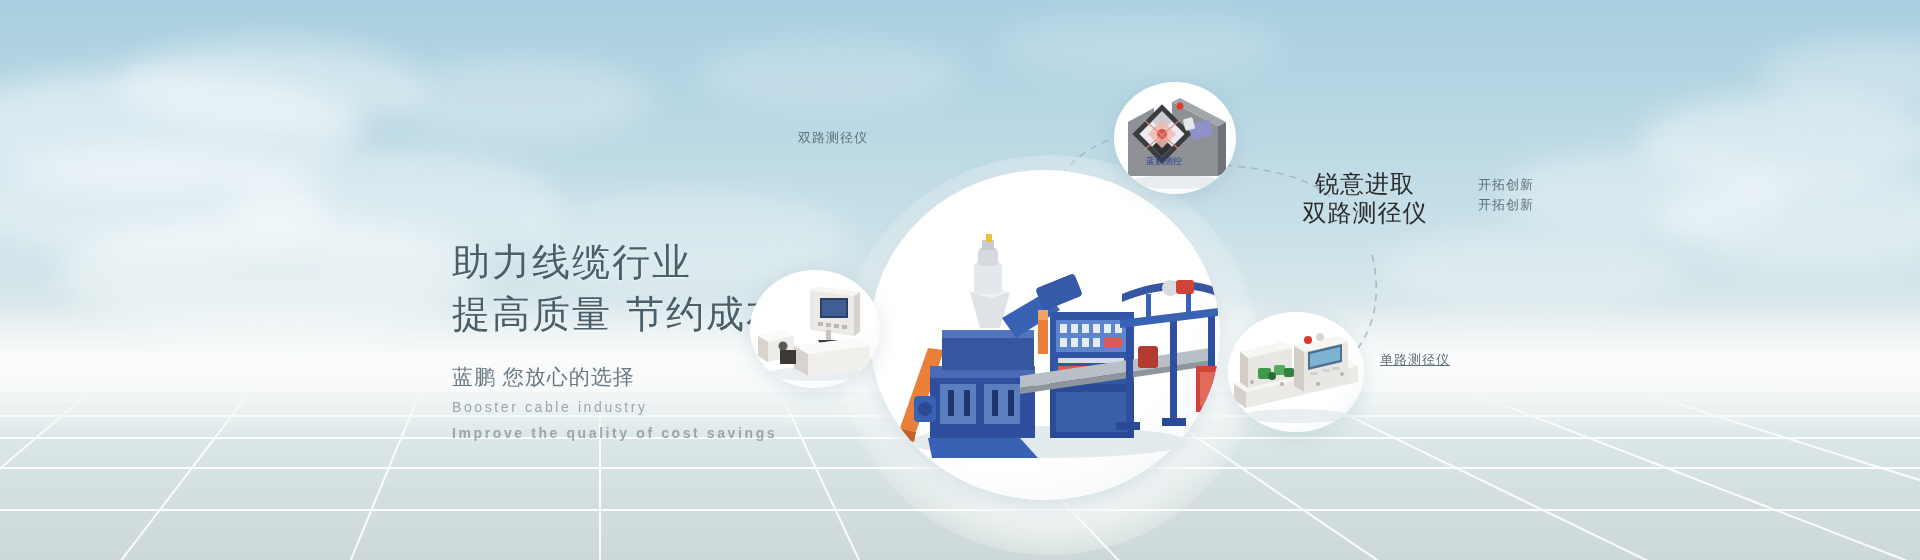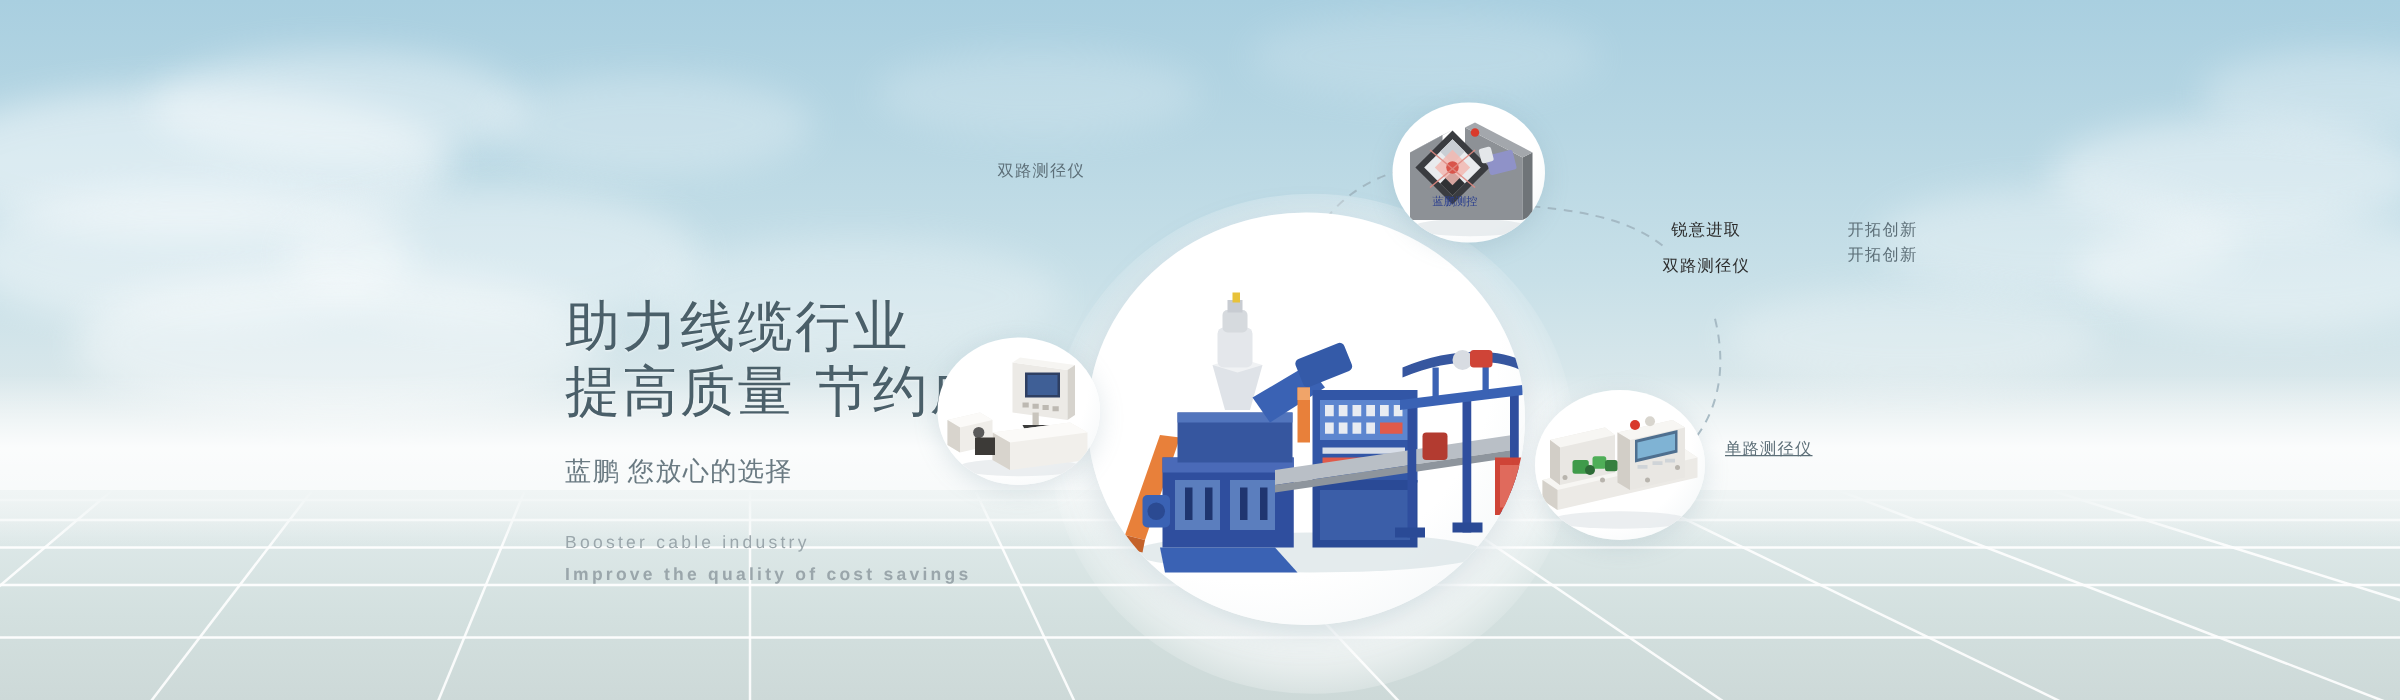--- a/index.html
+++ b/index.html
@@ -30,30 +30,30 @@
   }
   #floor svg{position:absolute;left:0;top:0;}
   #floorfade{
     position:absolute;left:0;right:0;top:0;height:46px;
     background:linear-gradient(180deg,rgba(240,245,245,1) 0%,rgba(240,245,245,0) 100%);
   }
 
   
   #copy{position:absolute;left:452px;top:236px;}
   .h1{
-    font-size:44px;line-height:52px;color:#4a5f69;letter-spacing:2px;
+    font-size:38px;line-height:52px;color:#4a5f69;letter-spacing:2px;
     font-family:"DejaVu Sans","Liberation Sans",sans-serif;font-weight:400;
     text-shadow:0 1px 2px rgba(255,255,255,.6);
   }
   .h2{
     margin-top:22px;font-size:21px;line-height:30px;color:#6a7a82;letter-spacing:1px;
-    font-family:Liberation Serif, serif;
+    font-family:Liberation Sans, sans-serif;
   }
   .en{
-    margin-top:28px;font-size:14px;line-height:26px;color:#9aa6ab;letter-spacing:2.6px;
+    margin-top:2px;font-size:14px;line-height:26px;color:#9aa6ab;letter-spacing:2.6px;
     font-family:"Liberation Sans",sans-serif;
   }
 
   
   #comp{position:absolute;left:880px;top:70px;width:1040px;height:460px;}
 
   .bubble{
     position:absolute;border-radius:50%;
     background:radial-gradient(circle at 38% 30%,#ffffff 0%,#ffffff 62%,#f4f7f8 86%,#eaf0f2 100%);
     box-shadow:0 6px 26px rgba(120,150,165,.28);
@@ -65,21 +65,21 @@
     position:absolute;border-radius:50%;
     background:radial-gradient(circle at 50% 50%,rgba(255,255,255,.95) 0%,rgba(255,255,255,.75) 55%,rgba(255,255,255,0) 75%);
     pointer-events:none;
   }
 
   .lbl{position:absolute;color:#5d6f78;font-size:13px;line-height:20px;letter-spacing:1px;
        font-family:"DejaVu Sans","Liberation Sans",sans-serif;white-space:nowrap;}
   .lbl.r{text-align:left;}
 
   #slogan{position:absolute;left:420px;top:100px;width:130px;text-align:center;
-          color:#2b2b2b;font-size:13px;line-height:29px;letter-spacing:1px;
+          color:#2b2b2b;font-size:24px;line-height:29px;letter-spacing:1px;
           font-family:"DejaVu Sans","Liberation Sans",sans-serif;}
 
   #arcs{position:absolute;left:0;top:0;width:1040px;height:460px;pointer-events:none;}
 </style>
 </head>
 <body>
 
 <div id="stage">
 
   <div>

